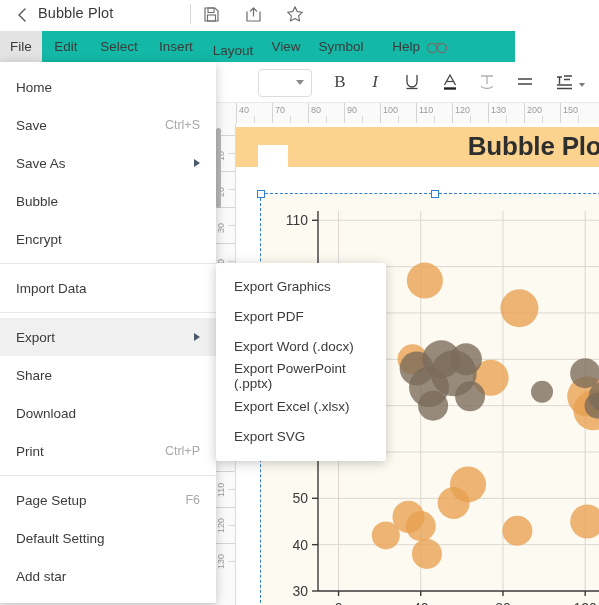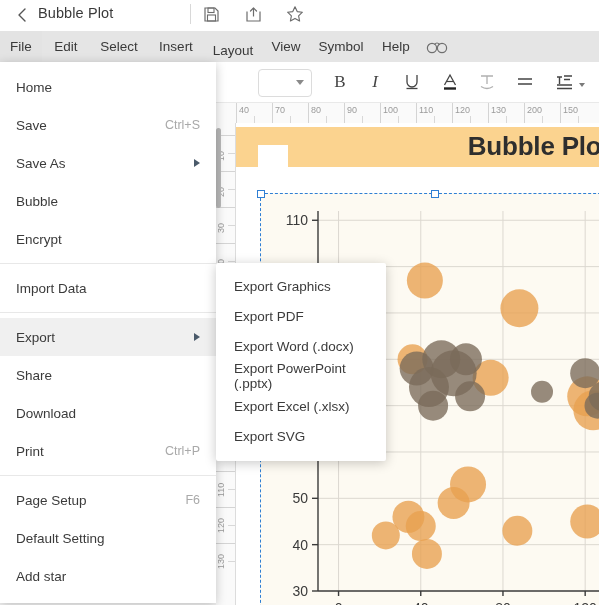--- a/index.html
+++ b/index.html
@@ -14,21 +14,21 @@
   
   .titlebar{position:absolute;left:0;top:0;width:599px;height:31px;background:#fff;}
   .back-arrow{position:absolute;left:11px;top:4px;width:22px;height:22px;cursor:pointer;}
   .back-arrow svg{display:block;}
   .doc-title{position:absolute;left:38px;top:5px;font-size:14.5px;color:#3a3a3a;letter-spacing:.1px;}
   .tb-sep{position:absolute;left:190px;top:4px;width:1px;height:20px;background:#d8d8d8;}
   .tb-icons{position:absolute;left:200px;top:3px;display:flex;gap:20px;align-items:center;}
   .tb-ic{width:22px;height:22px;display:flex;align-items:center;justify-content:center;cursor:pointer;}
 
   
-  .menubar{position:absolute;left:0;top:31px;width:599px;height:31px;background:#e5e5e5;}
+  .menubar{position:absolute;left:0;top:31px;width:515px;height:31px;background:#14b8a6;}
   .menu-items{position:absolute;left:0;top:0;display:flex;align-items:center;height:31px;}
   .menu-item{font-size:13.5px;color:#3a3a3a;padding:0 0;height:31px;line-height:31px;cursor:pointer;text-align:center;}
   .menu-item.active{background:#e3e3e3;}
   .menu-eye{width:34px;height:31px;display:flex;align-items:center;justify-content:center;cursor:pointer;}
   .mb-line{position:absolute;left:0;top:61px;width:599px;height:1px;background:#e6e6e6;}
 
   
   .toolbar{position:absolute;left:0;top:62px;width:599px;height:40px;background:#fff;border-bottom:1px solid #e9e9e9;}
   .sel{position:absolute;top:7px;height:26px;border:1px solid #dcdcdc;border-radius:4px;background:#fff;}
   .sel .caret{position:absolute;right:7px;top:10px;width:0;height:0;border-left:4px solid transparent;border-right:4px solid transparent;border-top:5px solid #8a8a8a;}
@@ -114,21 +114,21 @@
 
   <div class="menubar">
     <div class="menu-items" id="menuItems">
         <div class="menu-item active" style="width: 42px;">File</div>
         <div class="menu-item" style="width: 48px; text-align: center;">Edit</div>
         <div class="menu-item" style="width: 58px;">Select</div>
         <div class="menu-item" style="width: 56px;">Insert</div>
         <div class="menu-item" style="width: 58px; margin-top: 8px;">Layout</div>
         <div class="menu-item" style="width: 48px;">View</div>
         <div class="menu-item" style="width: 62px;">Symbol</div>
-        <div class="menu-item" style="width: 48px;">Help</div>
+        <div class="menu-item" style="width: 48px; text-align: right;">Help</div>
         <div class="menu-eye">
           <svg width="24" height="14" viewBox="0 0 24 14">
             <circle cx="7" cy="8" r="4.6" fill="none" stroke="#6f6f6f" stroke-width="1.2"></circle>
             <circle cx="17" cy="8" r="4.6" fill="none" stroke="#6f6f6f" stroke-width="1.2"></circle>
             <path d="M9.4 4.5 Q12 1.5 14.6 4.5" fill="none" stroke="#6f6f6f" stroke-width="1.2"></path>
           </svg>
         </div>
       </div>
     <div class="mb-line"></div>
   </div>

